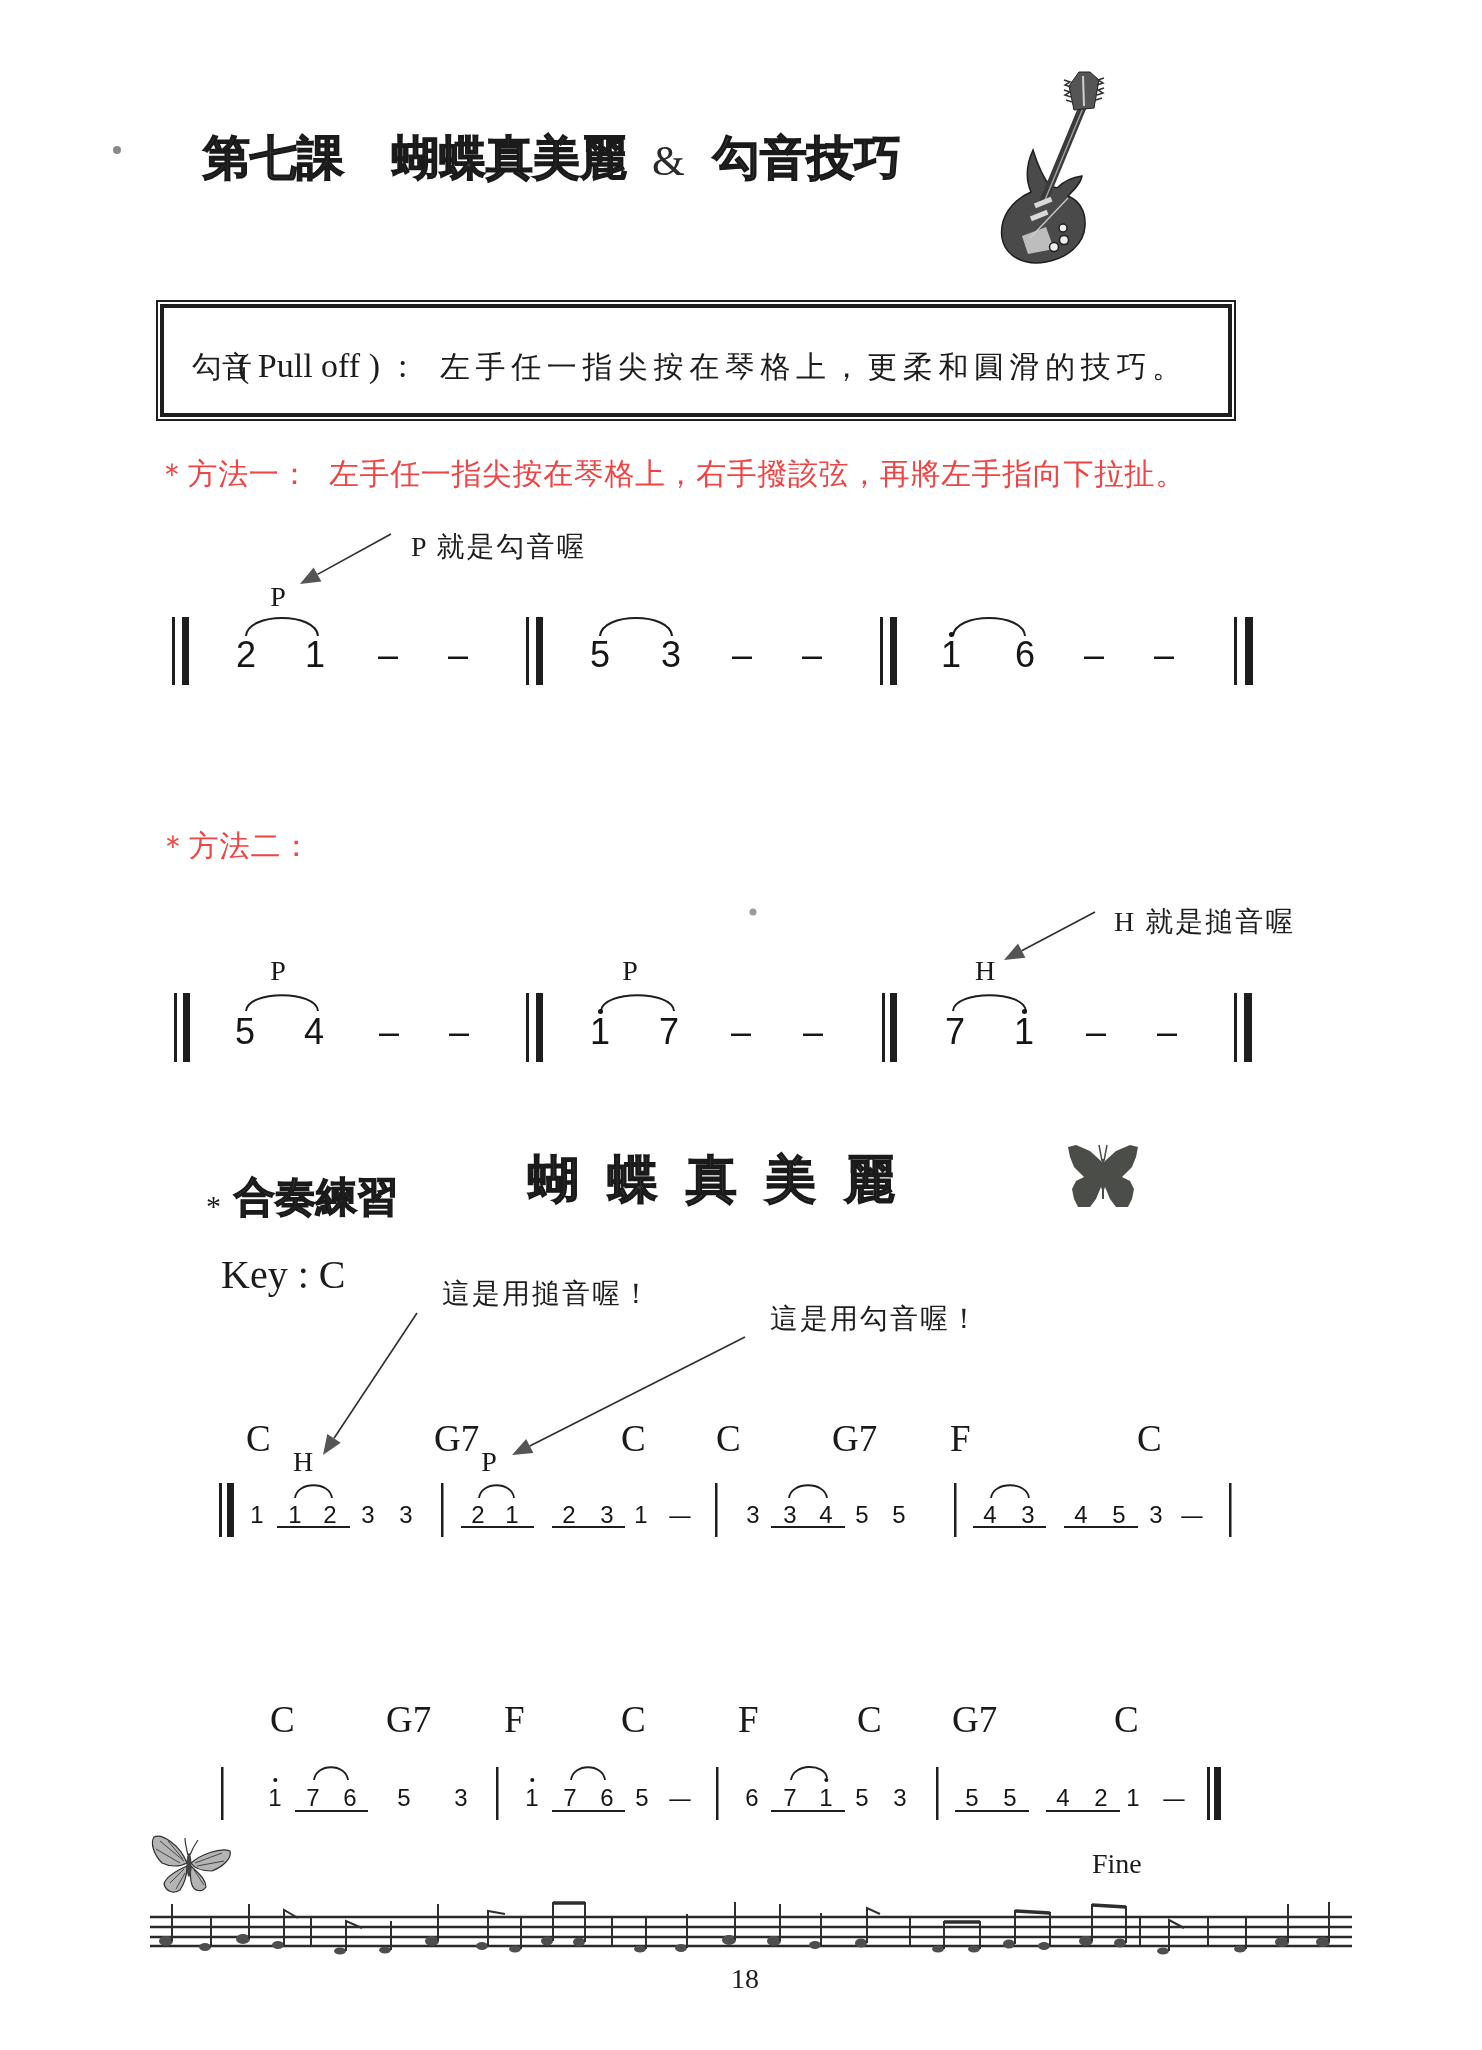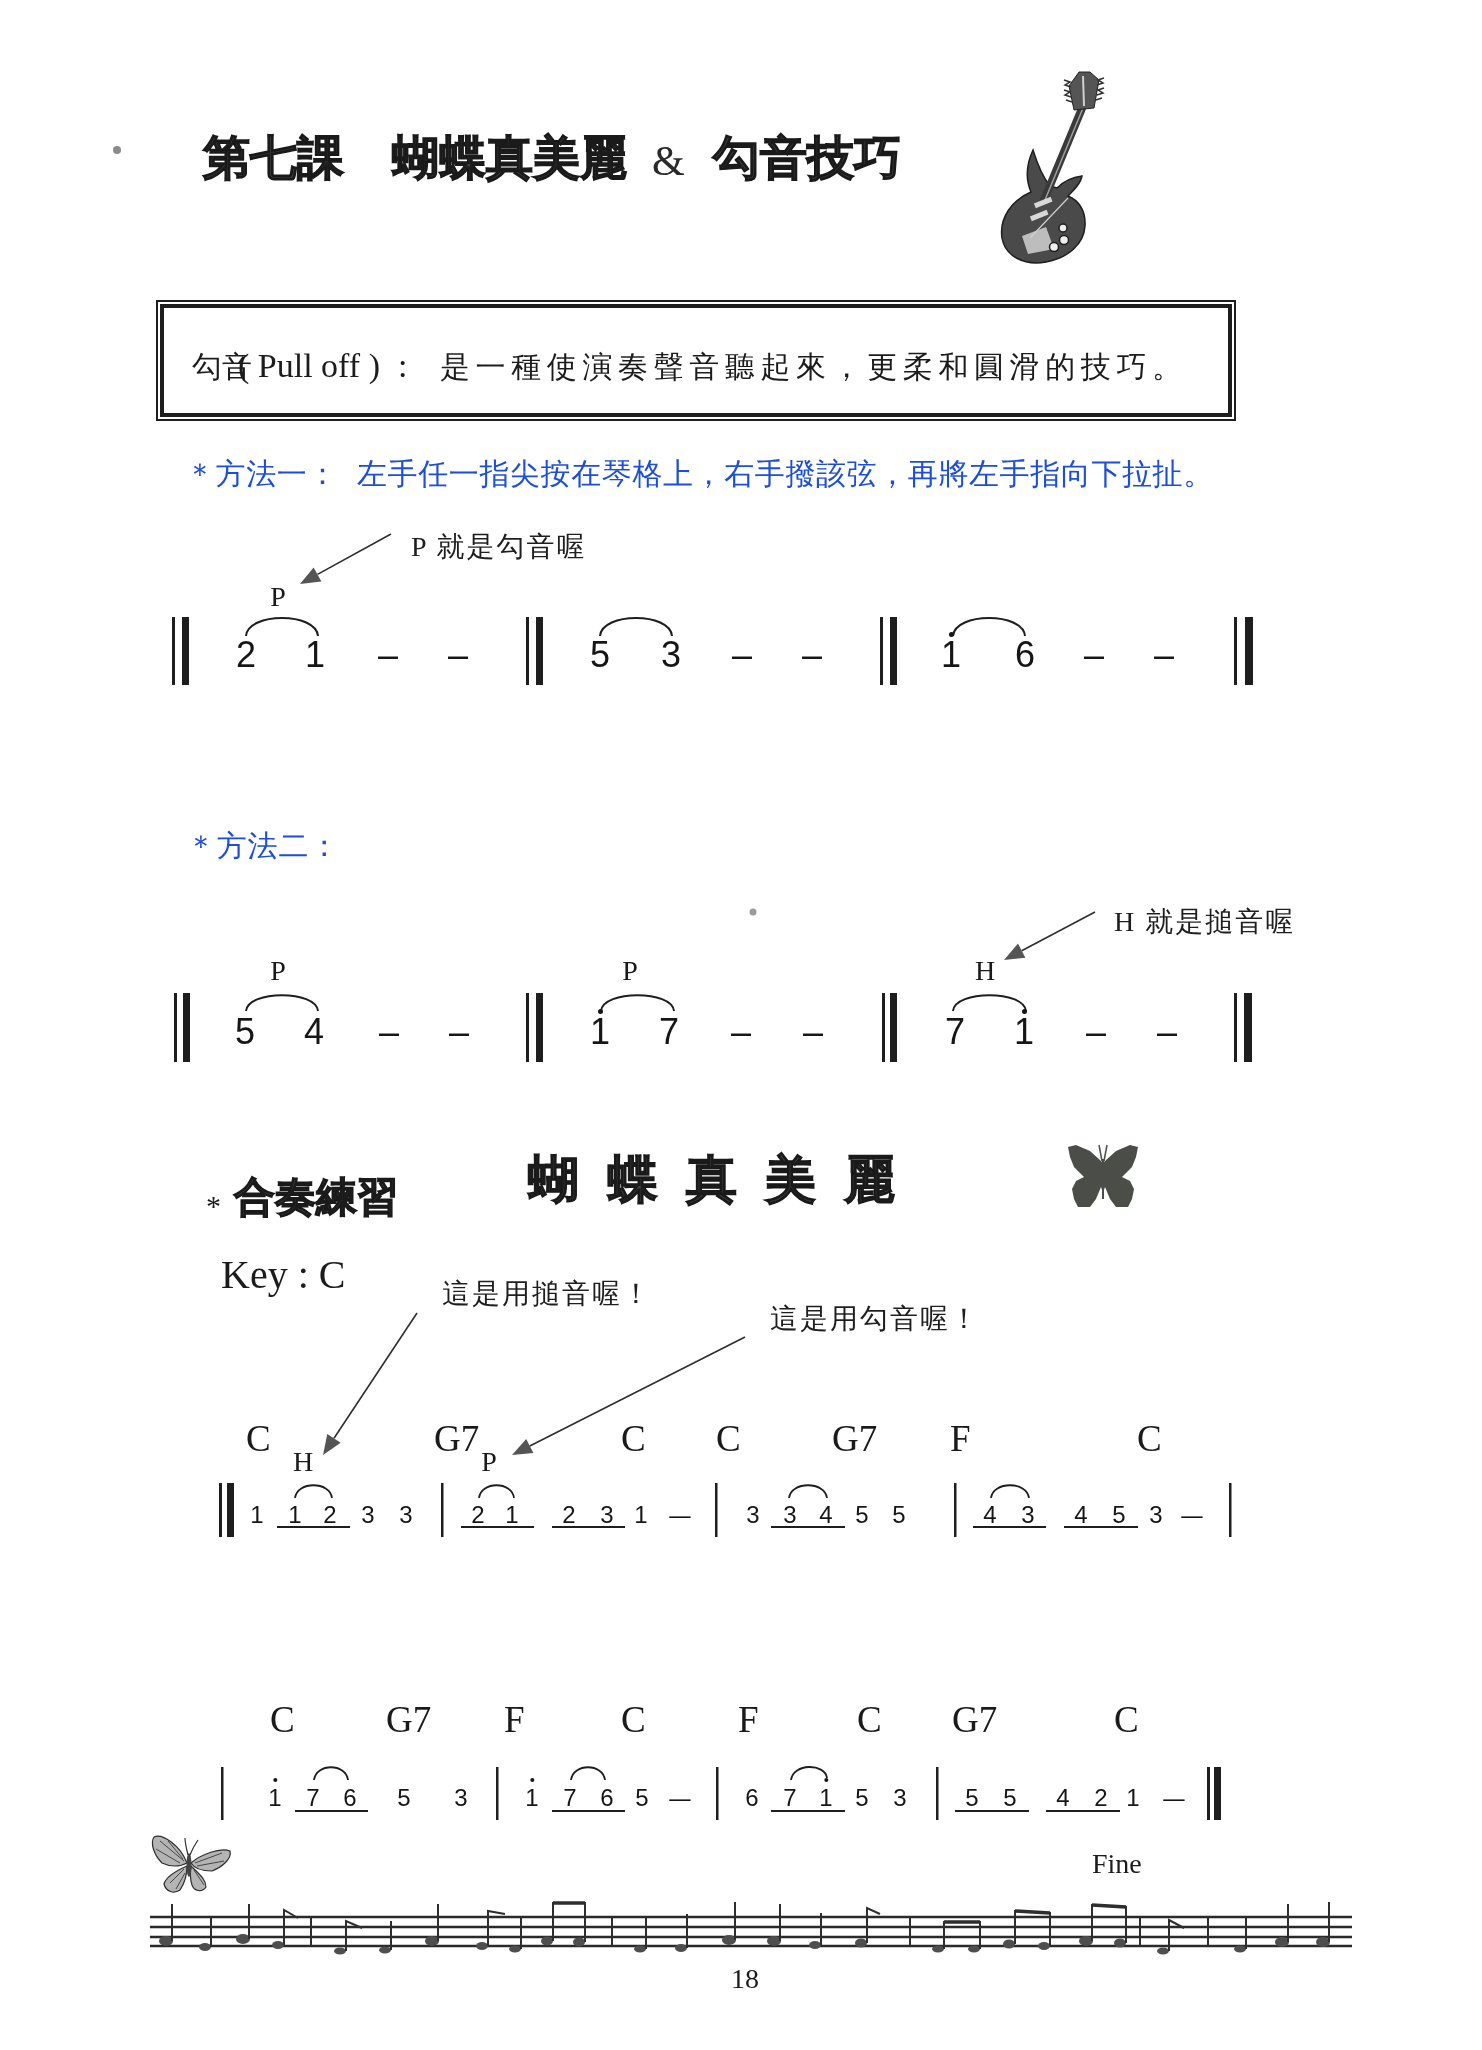--- a/index.html
+++ b/index.html
@@ -7,21 +7,21 @@
 .a{position:absolute;white-space:nowrap;}
 .cx{transform:translateX(-50%);}
 .dsh{transform:translateX(-50%) scaleX(1.6);}
 .title{top:134px;font:900 47px/47px "DejaVu Sans",sans-serif;color:#3d3d3d;-webkit-text-stroke:1.3px #1a1a1a;}
 .amp{top:140px;font:42px/42px "Liberation Serif",serif;color:#2a2a2a;}
 .defbox{left:156px;top:300px;width:1080px;height:121px;border:2px solid #1e1e1e;box-sizing:border-box;}
 .defbox-inner{position:absolute;left:2px;top:2px;right:2px;bottom:2px;border:4px solid #1e1e1e;}
 .def-term{font:30px/30px "Liberation Serif",serif;}
 .def-en{font:34px/34px "Liberation Serif",serif;text-align:right;}
 .def-text{font:30px/30px "Liberation Serif",serif;letter-spacing:5.6px;}
-.method{font:30px/30px "DejaVu Sans",sans-serif;color:#1d4ed8;margin-left:28px;}
+.method{font:30px/30px "DejaVu Sans",sans-serif;color:#ef4444;}
 .callout{font:28px/28px "Liberation Serif",serif;letter-spacing:2px;color:#1e1e1e;text-align:right;}
 .big{font:36px/36px "Liberation Sans",sans-serif;color:#161616;}
 .sm{font:24px/24px "Liberation Sans",sans-serif;color:#161616;}
 .chord{font:37px/37px "Liberation Serif",serif;color:#1a1a1a;}
 .mark{font:28px/28px "Liberation Serif",serif;color:#1a1a1a;}
 .big[data-oct="high"]::before{content:"";position:absolute;left:50%;top:-5px;width:5px;height:5px;margin-left:-2.5px;border-radius:50%;background:#161616;}
 .sm[data-oct="high"]::before{content:"";position:absolute;left:50%;top:-8px;width:4px;height:4px;margin-left:-2px;border-radius:50%;background:#161616;}
 .heavy{font:900 41px/41px "DejaVu Sans",sans-serif;color:#3d3d3d;-webkit-text-stroke:1.2px #1a1a1a;}
 .song{font:900 51px/51px "DejaVu Sans",sans-serif;color:#3d3d3d;-webkit-text-stroke:1.2px #1a1a1a;letter-spacing:28px;}
 .serif40{font:40px/40px "Liberation Serif",serif;color:#1c1c1c;}
@@ -151,21 +151,21 @@
     <path d="M1064,80 l6,2 l-5,3 l6,2 M1064,90 l6,2 l-5,3 l6,2 M1066,100 l6,2" stroke="#333" stroke-width="1.5" fill="none"></path>
     <path d="M1104,78 l-6,2 l5,3 l-6,2 M1104,88 l-6,2 l5,3 l-6,2 M1102,98 l-6,2" stroke="#333" stroke-width="1.5" fill="none"></path>
   </svg>
 
   <div class="a defbox">
     <div class="defbox-inner"></div>
   </div>
   <span class="a def-term" style="left:192px;top:352px">勾音</span>
   <span class="a def-en" style="left:238px;top:349px">( Pull off )</span>
   <span class="a def-en" style="left:398px;top:349px">:</span>
-  <span class="a def-text" style="left:440px;top:352px">是一種使演奏聲音聽起來，更柔和圓滑的技巧。</span>
+  <span class="a def-text" style="left:440px;top:352px">左手任一指尖按在琴格上，更柔和圓滑的技巧。</span>
 
   <span class="a method" style="left:157px;top:459px;letter-spacing:0.6px">＊方法一：</span>
   <span class="a method" style="left:329px;top:459px;letter-spacing:0.6px">左手任一指尖按在琴格上，右手撥該弦，再將左手指向下拉扯。</span>
   <span class="a callout" style="left:411px;top:533px">P 就是勾音喔</span>
 
   <div>
     <span class="a cx mark" style="left:278px;top:583px">P</span>
     <span class="a cx big" style="left:246px;top:637px">2</span>
     <span class="a cx big" style="left:315px;top:637px">1</span>
     <span class="a cx big" style="left:388px;top:637px">–</span>

